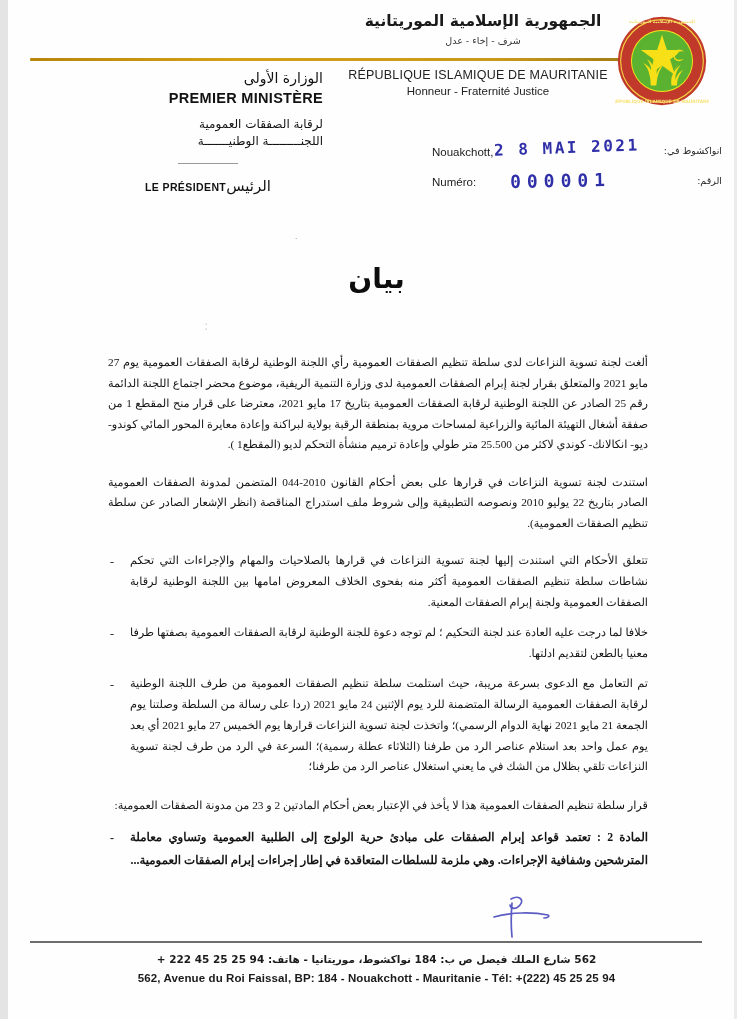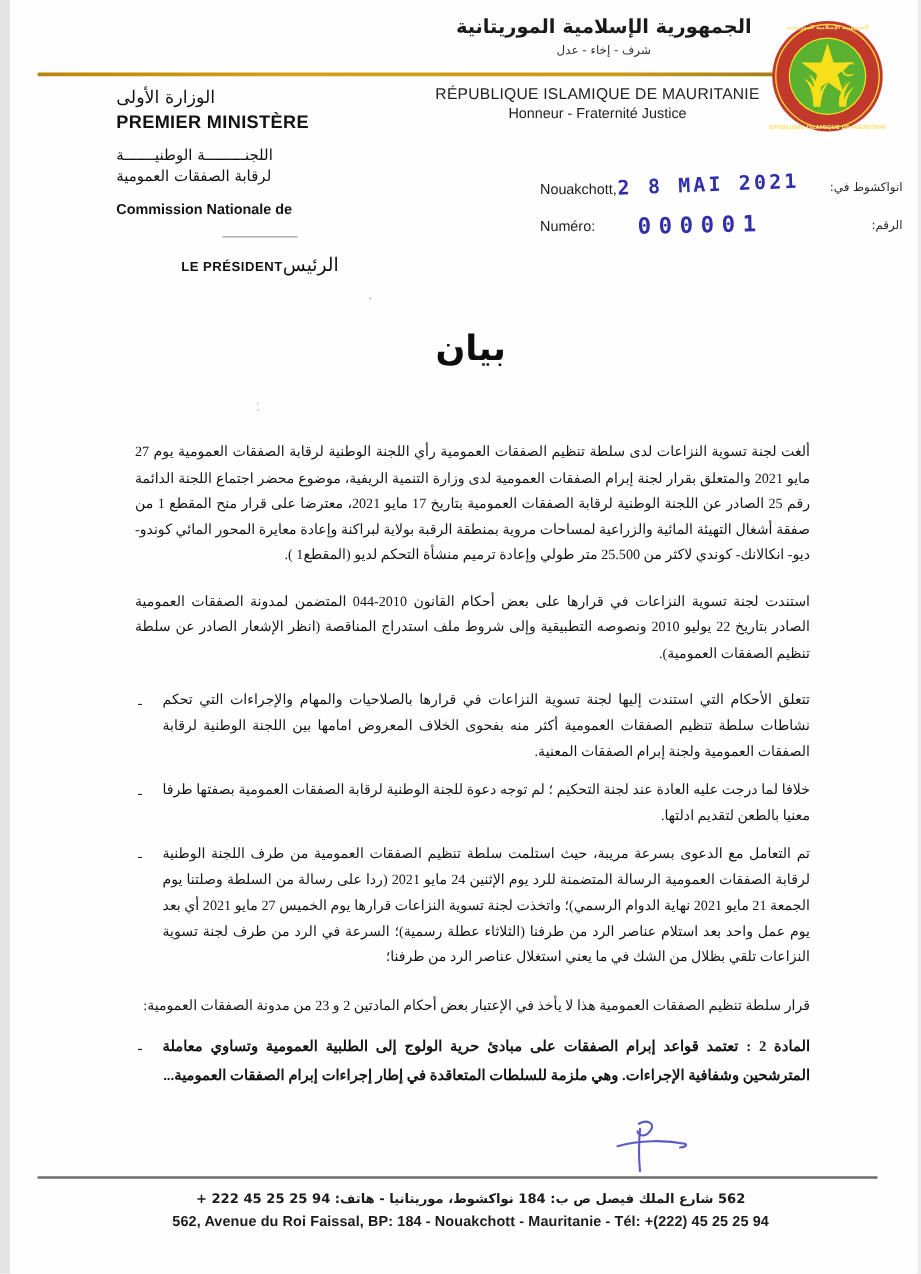--- a/index.html
+++ b/index.html
@@ -84,21 +84,21 @@
   }
   .hdr-fr-line1 { font-size: 12.5px; letter-spacing: .2px; }
   .hdr-fr-line2 { font-size: 11.5px; margin-top: 3px; }
 
   
   .left-block {
     position: absolute;
     top: 70px;
     left: 85px;
     width: 230px;
-    text-align: left;
+    text-align: right;
     color: #121212;
   }
   .lb-ar1 {
     direction: rtl;
     font-family: "DejaVu Sans", sans-serif;
     font-size: 14px;
     line-height: 1.2;
   }
   .lb-fr1 {
     font-family: "Liberation Sans", sans-serif;
@@ -357,25 +357,24 @@
 
     <div class="hdr-fr-block">
       <div class="hdr-fr-line1">RÉPUBLIQUE ISLAMIQUE DE MAURITANIE</div>
       <div class="hdr-fr-line2">Honneur - Fraternité Justice</div>
     </div>
 
     <div class="left-block">
       <div class="lb-ar1">الوزارة الأولى</div>
       <div class="lb-fr1">PREMIER MINISTÈRE</div>
       <div class="lb-ar2">
+        <div>لرقابة الصفقات العمومية</div>
         <div>اللجنـــــــــة الوطنيـــــــة</div>
-        <div>لرقابة الصفقات العمومية</div>
       </div>
       <div class="lb-fr2">
-        <div>Commission Nationale de</div>
       </div>
       <div class="lb-divider"></div>
       <div class="lb-pres-row">
         <span class="lb-pres-fr">LE PRÉSIDENT</span>
         <span class="lb-pres-ar">الرئيس</span>
       </div>
     </div>
     <div class="lb-dot">.</div>
 
     <div class="dateline">

